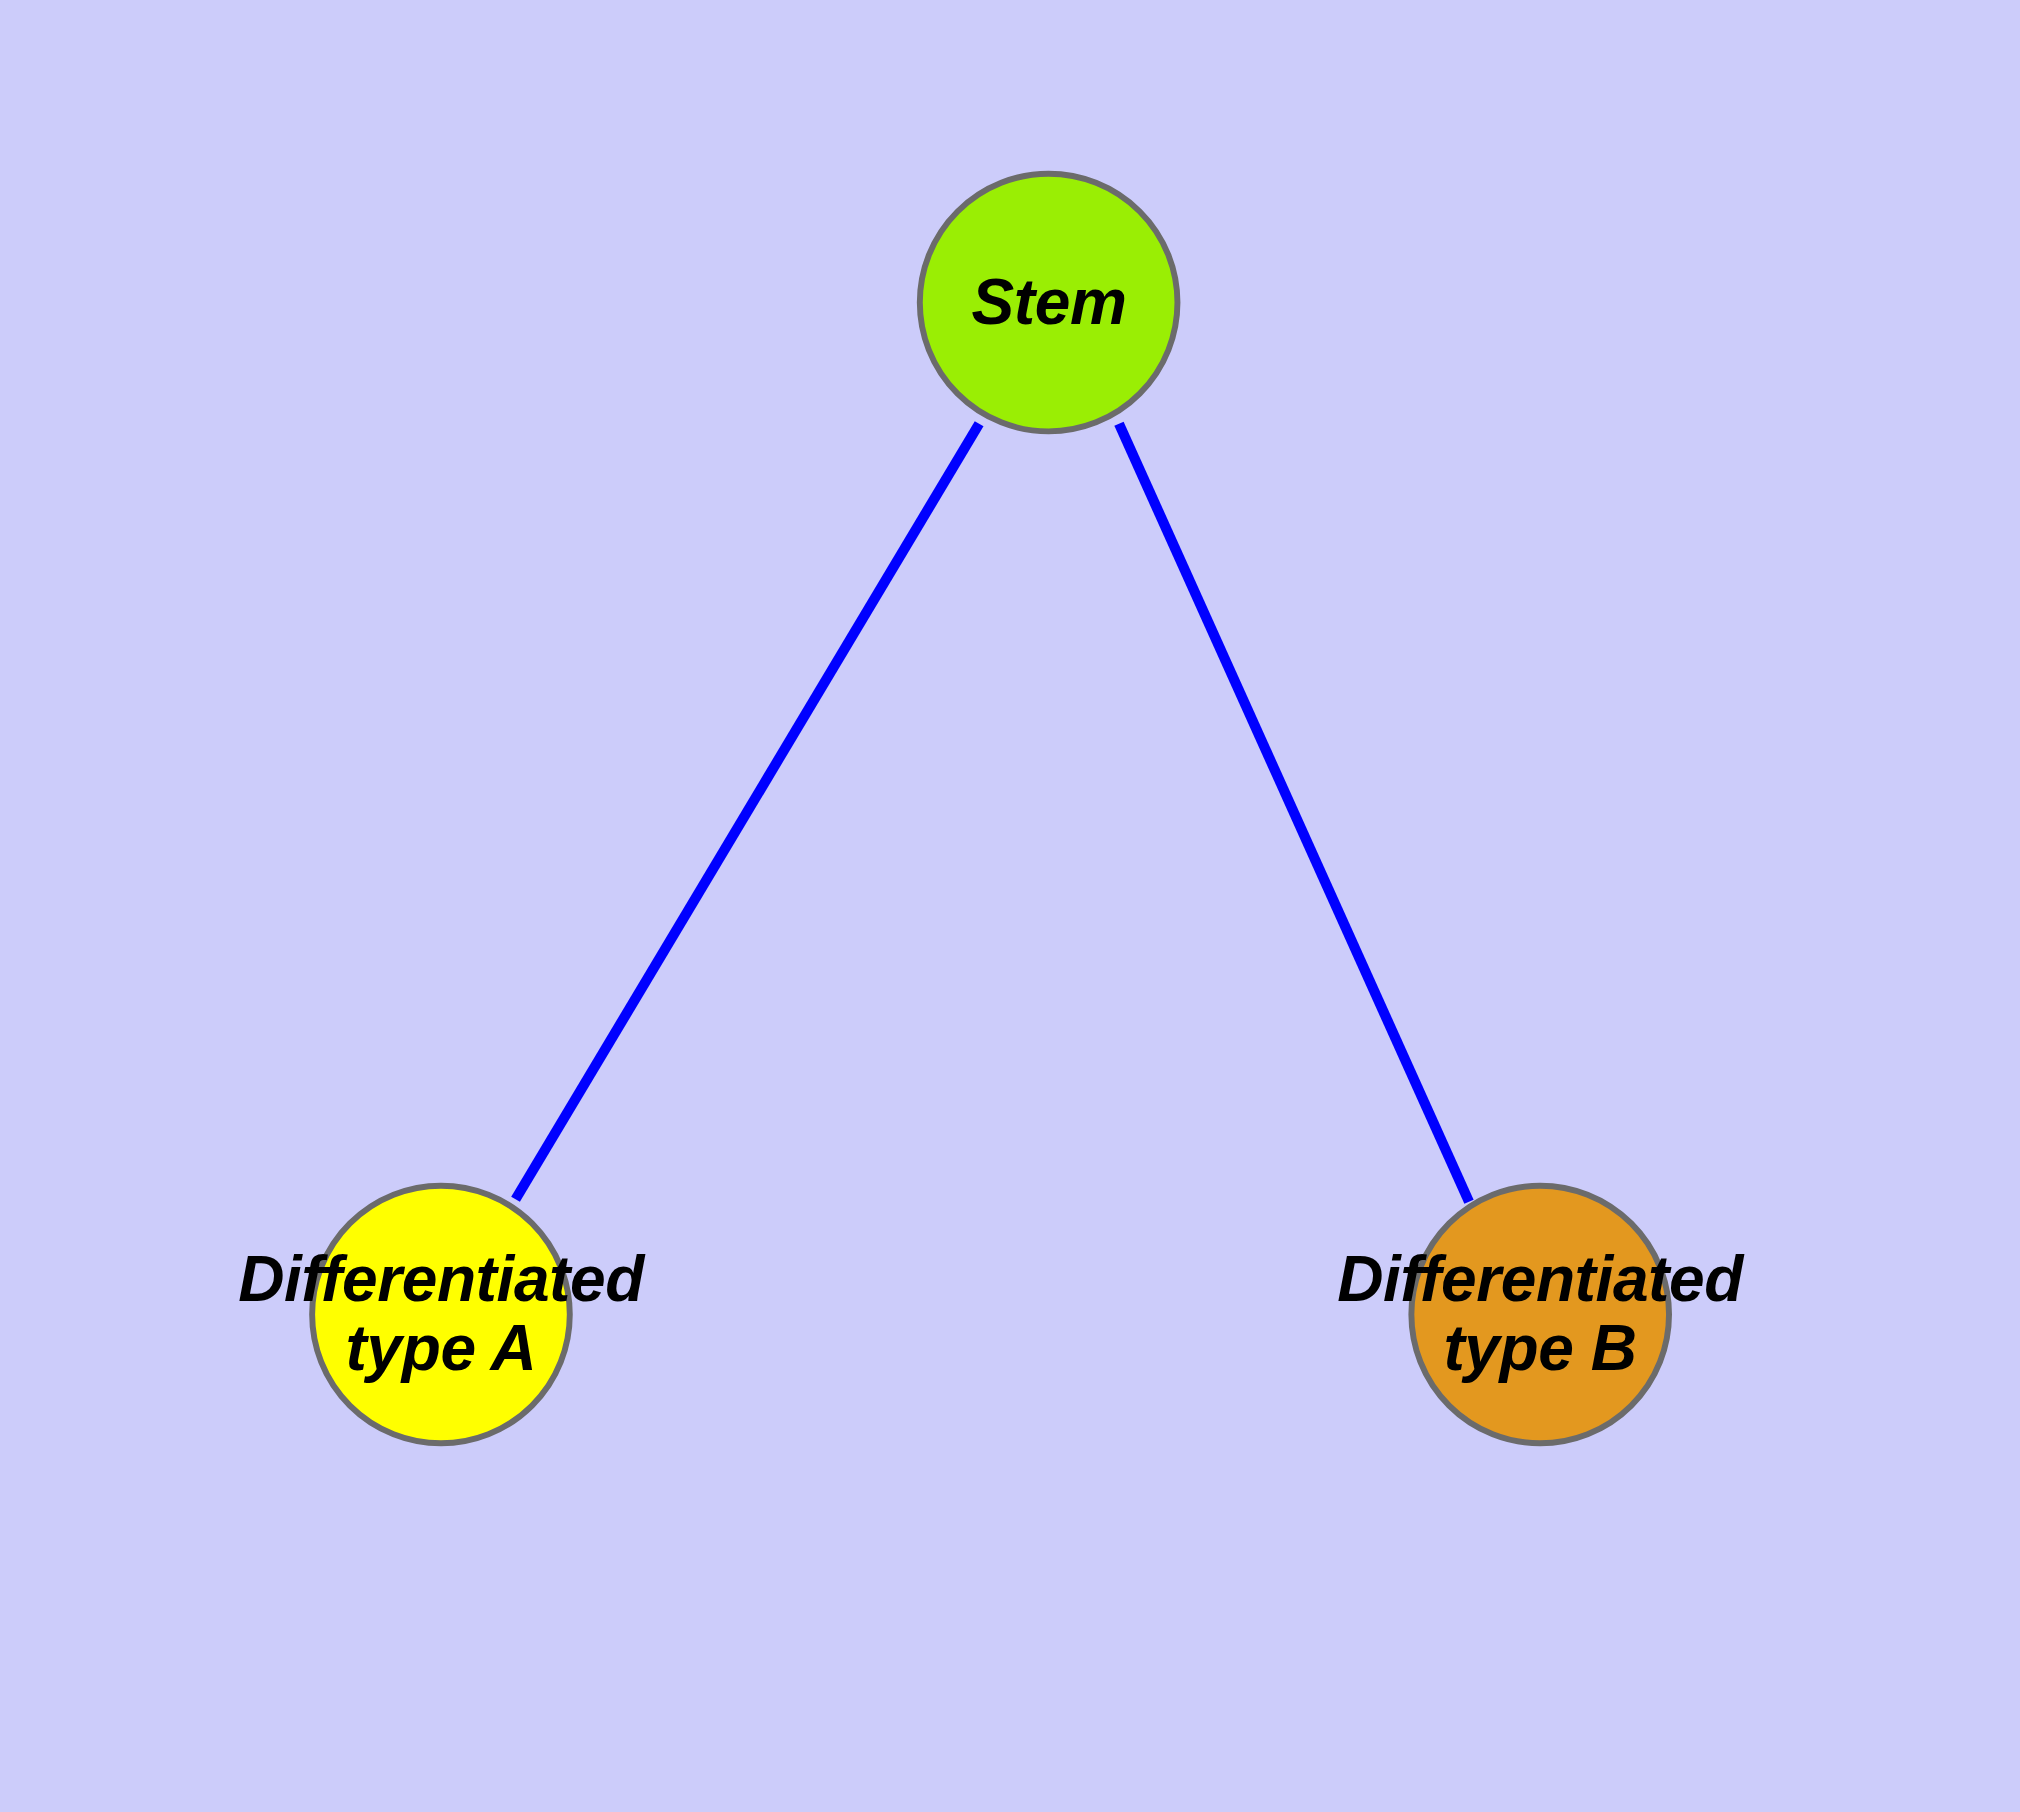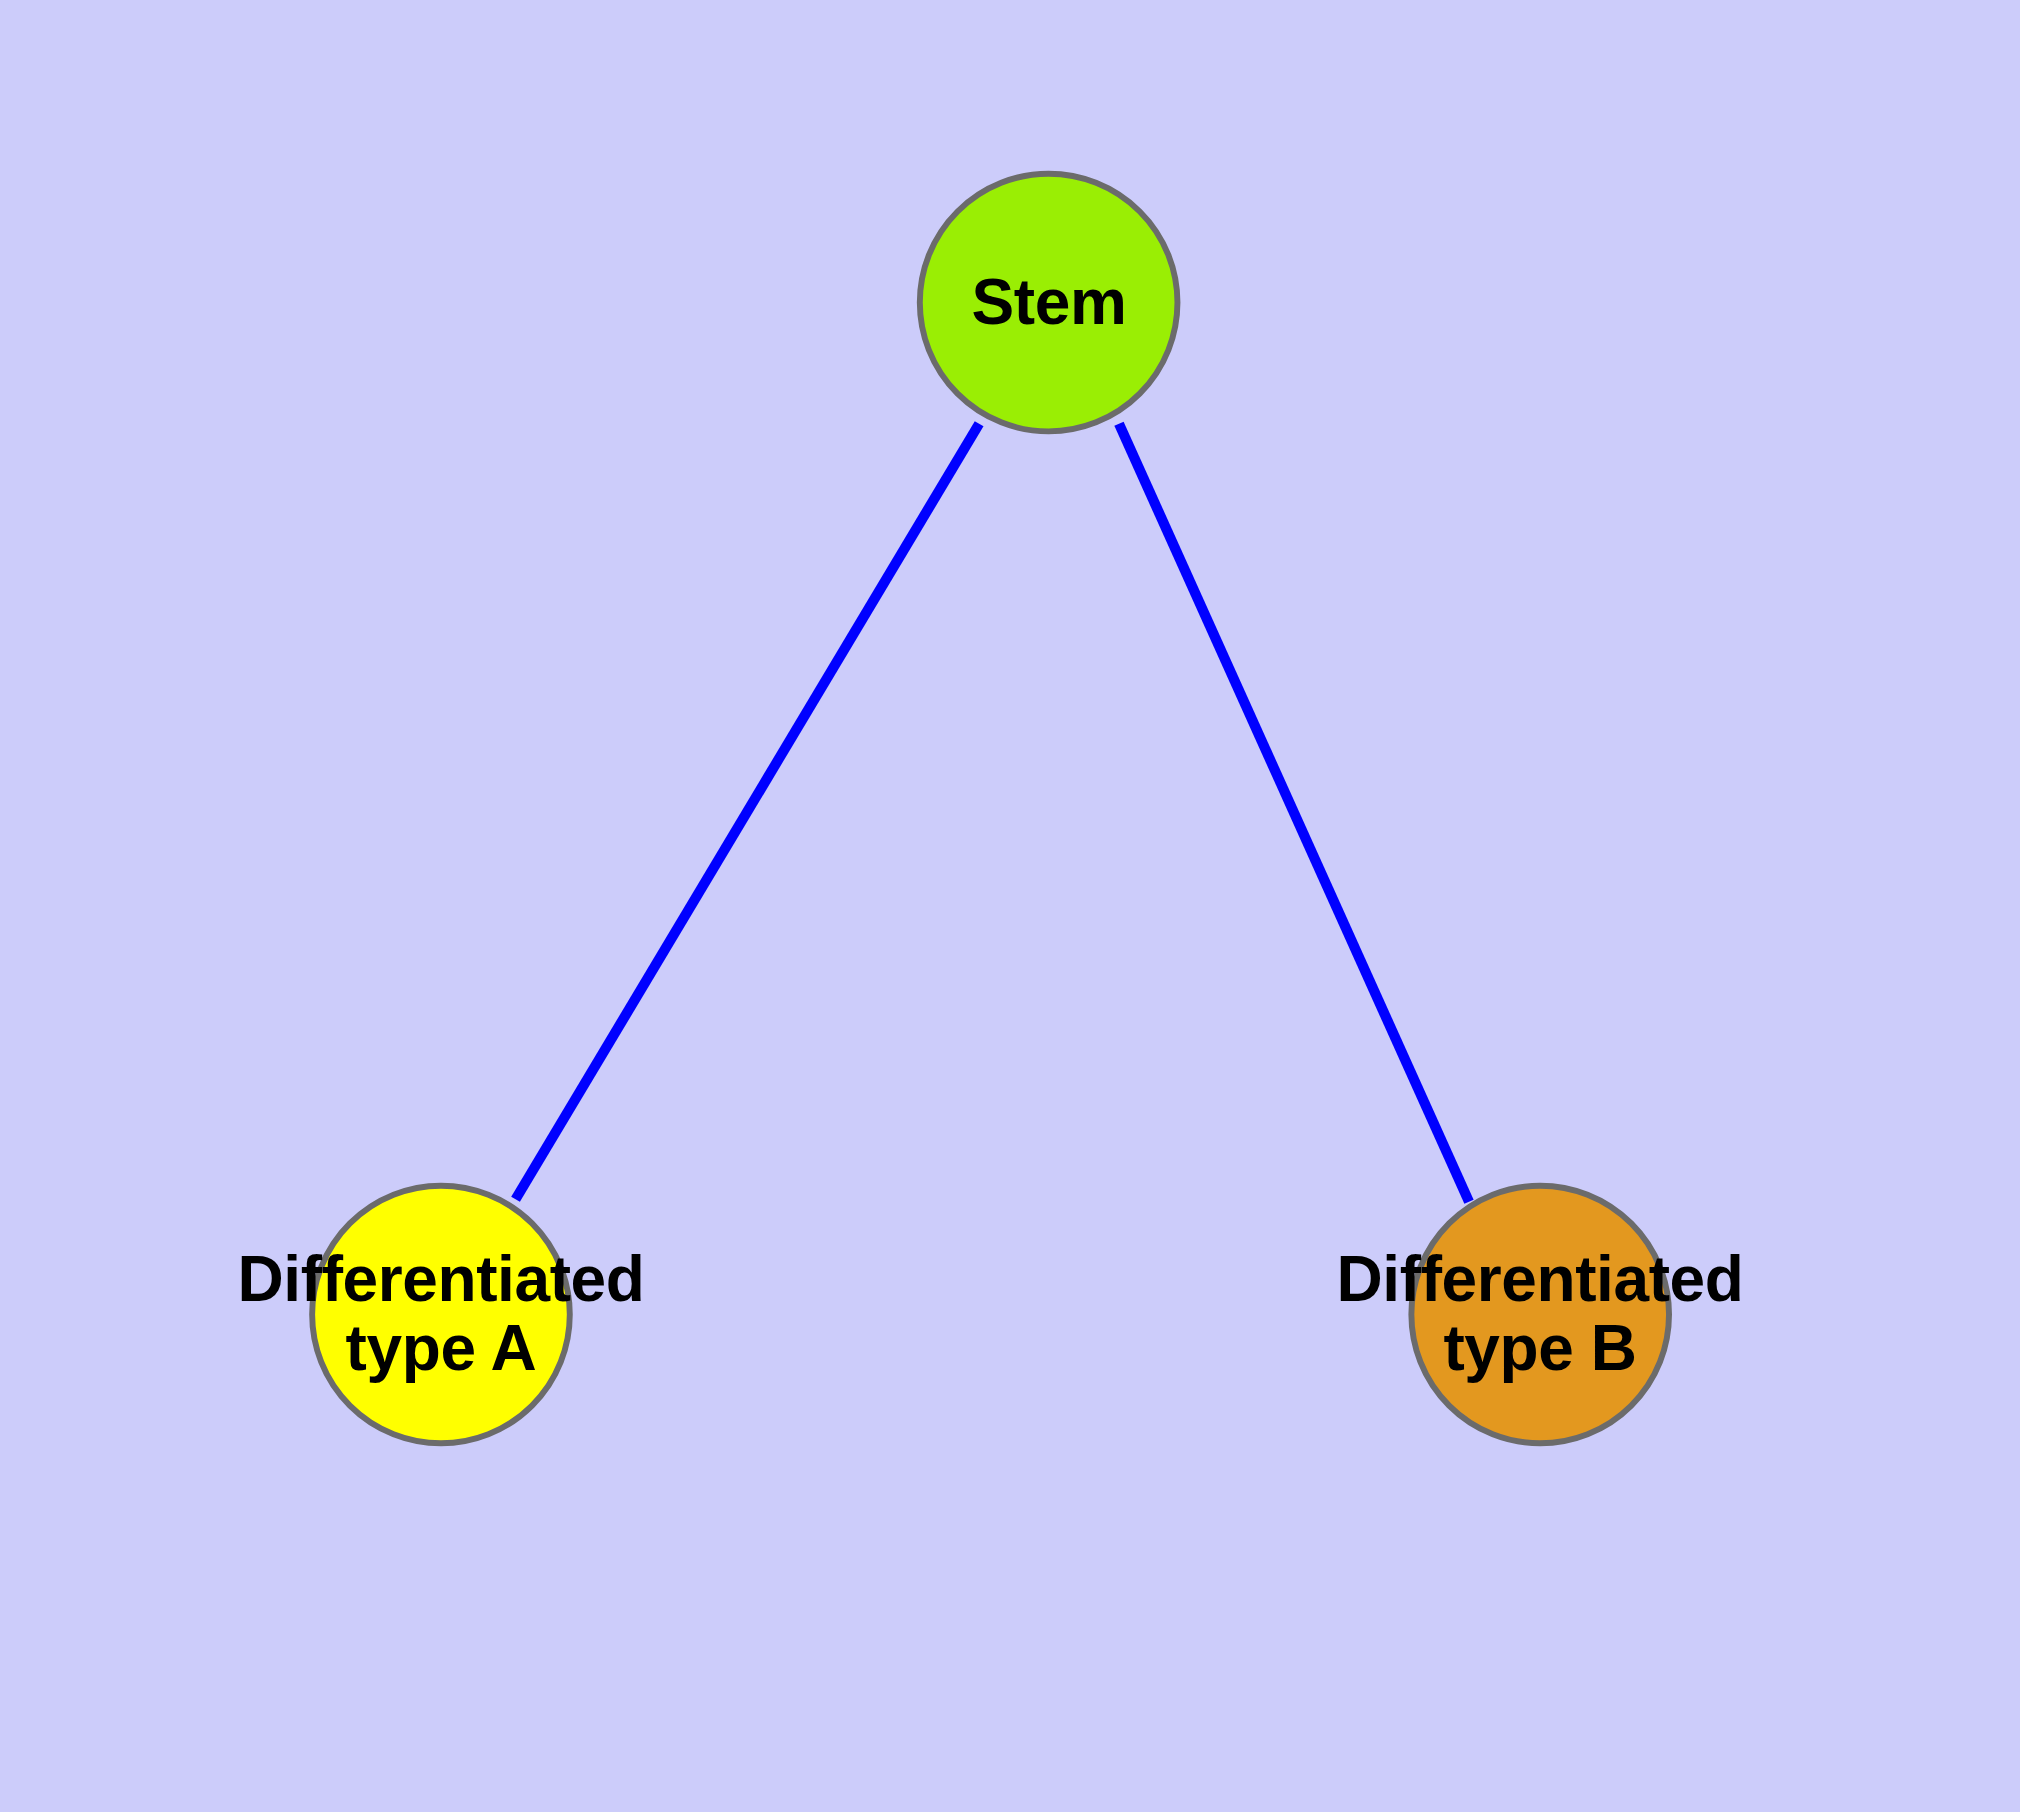--- a/index.html
+++ b/index.html
@@ -29,20 +29,21 @@
   }
   .node-label {
     position: absolute;
     text-align: center;
     font-weight: bold;
     color: #000000;
     white-space: pre;
     line-height: 1.08;
     letter-spacing: -0.4px;
     pointer-events: none;
+    font-style: italic;
   }
 </style>
 </head>
 <body>
 
 <div id="canvas" style="width: 2021px; height: 1812px;">
 
   <div id="bg-rect" style="background: rgb(204, 204, 250);"></div>
 
   <svg id="graph-svg" viewBox="0 0 2384 2138" xmlns="http://www.w3.org/2000/svg" style="width: 2021px; height: 1812px;">

